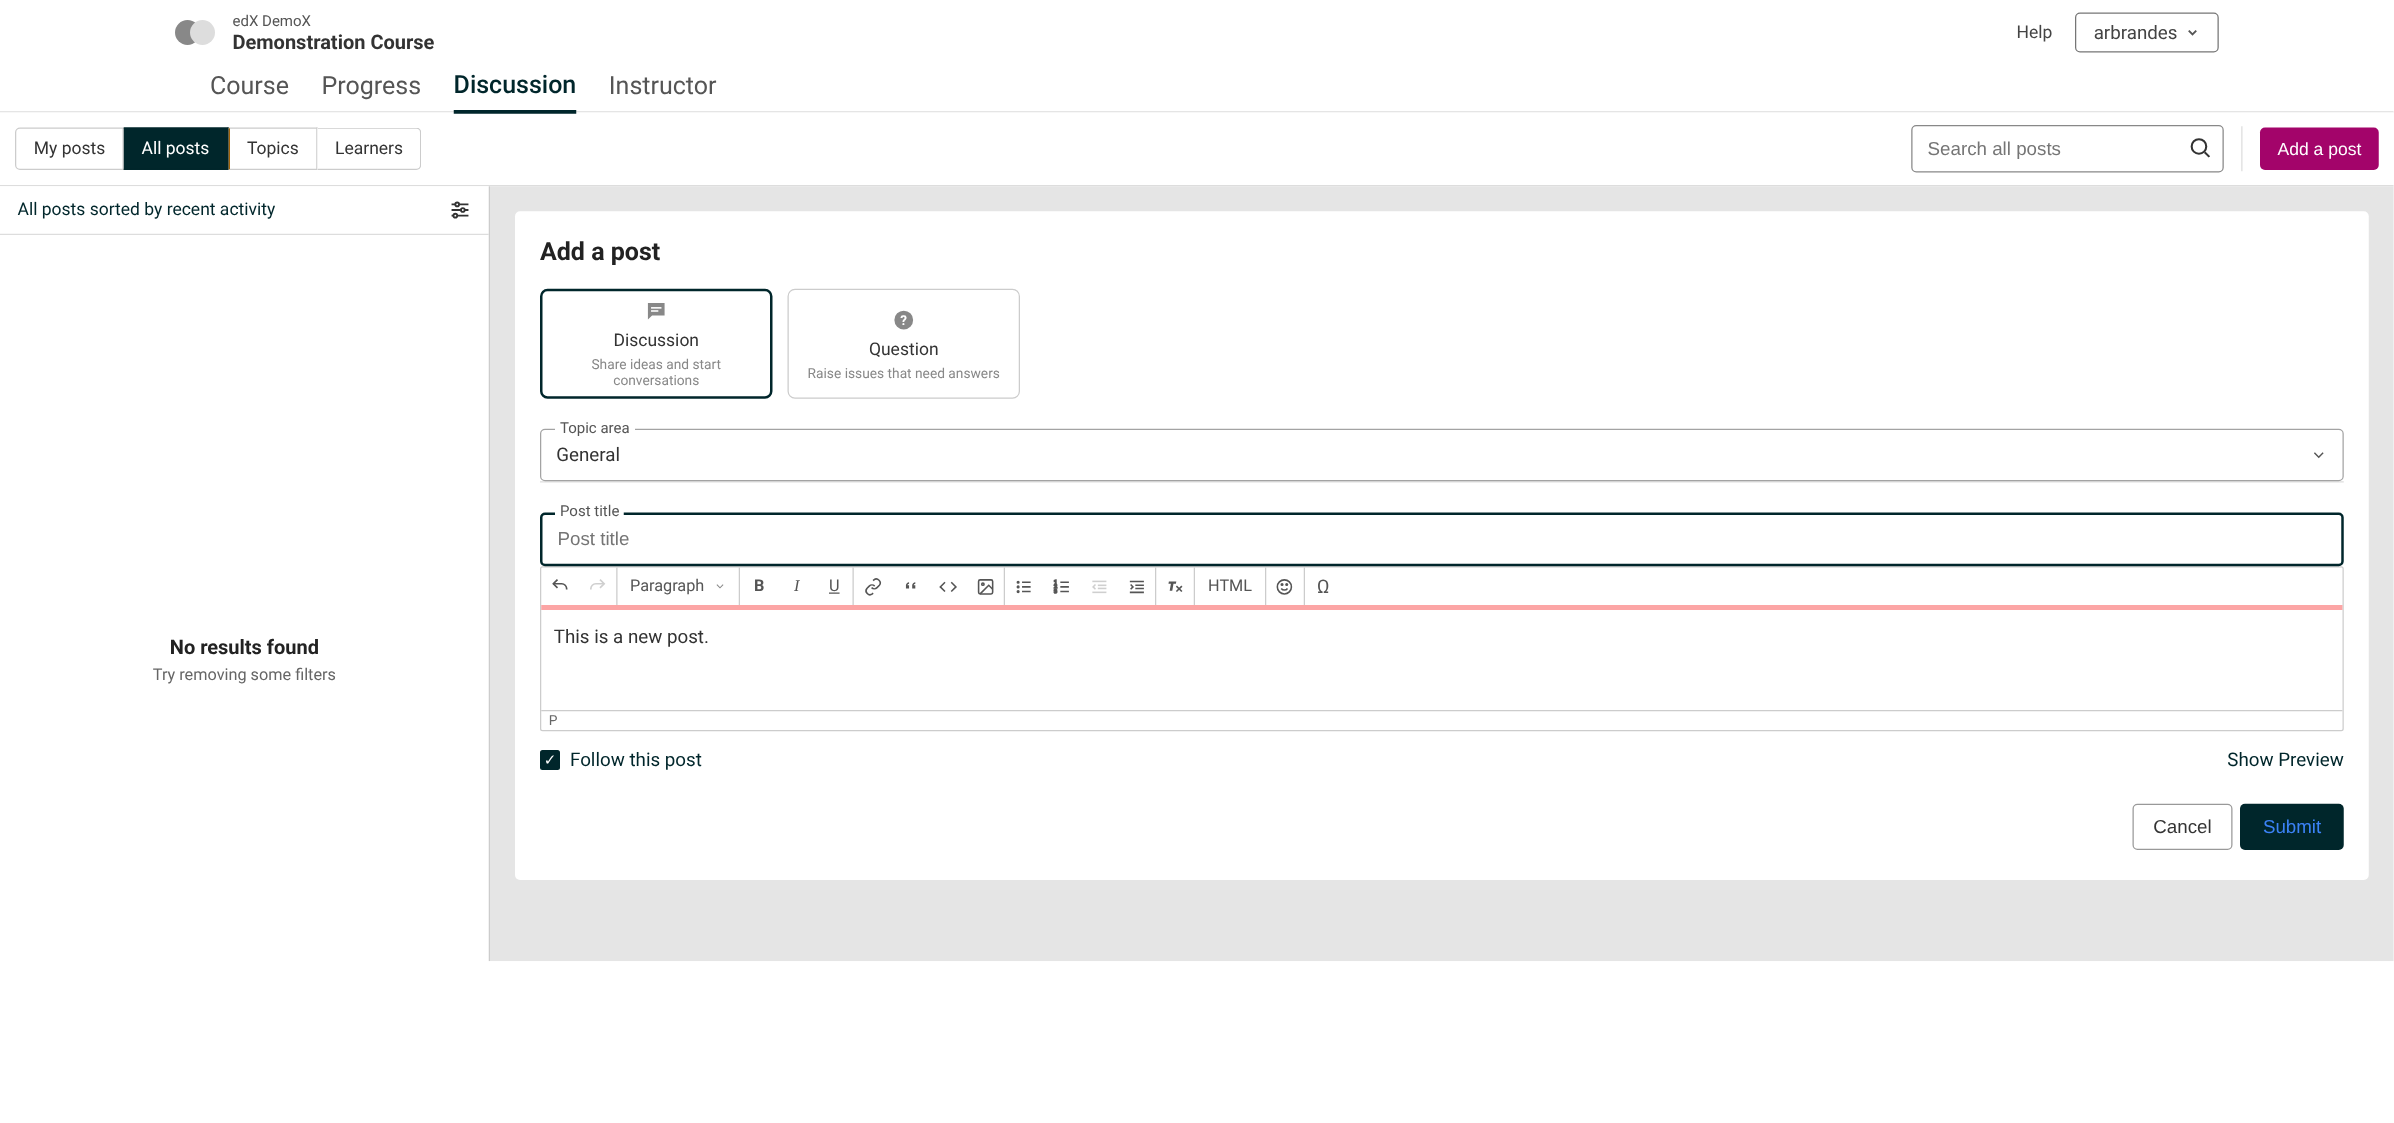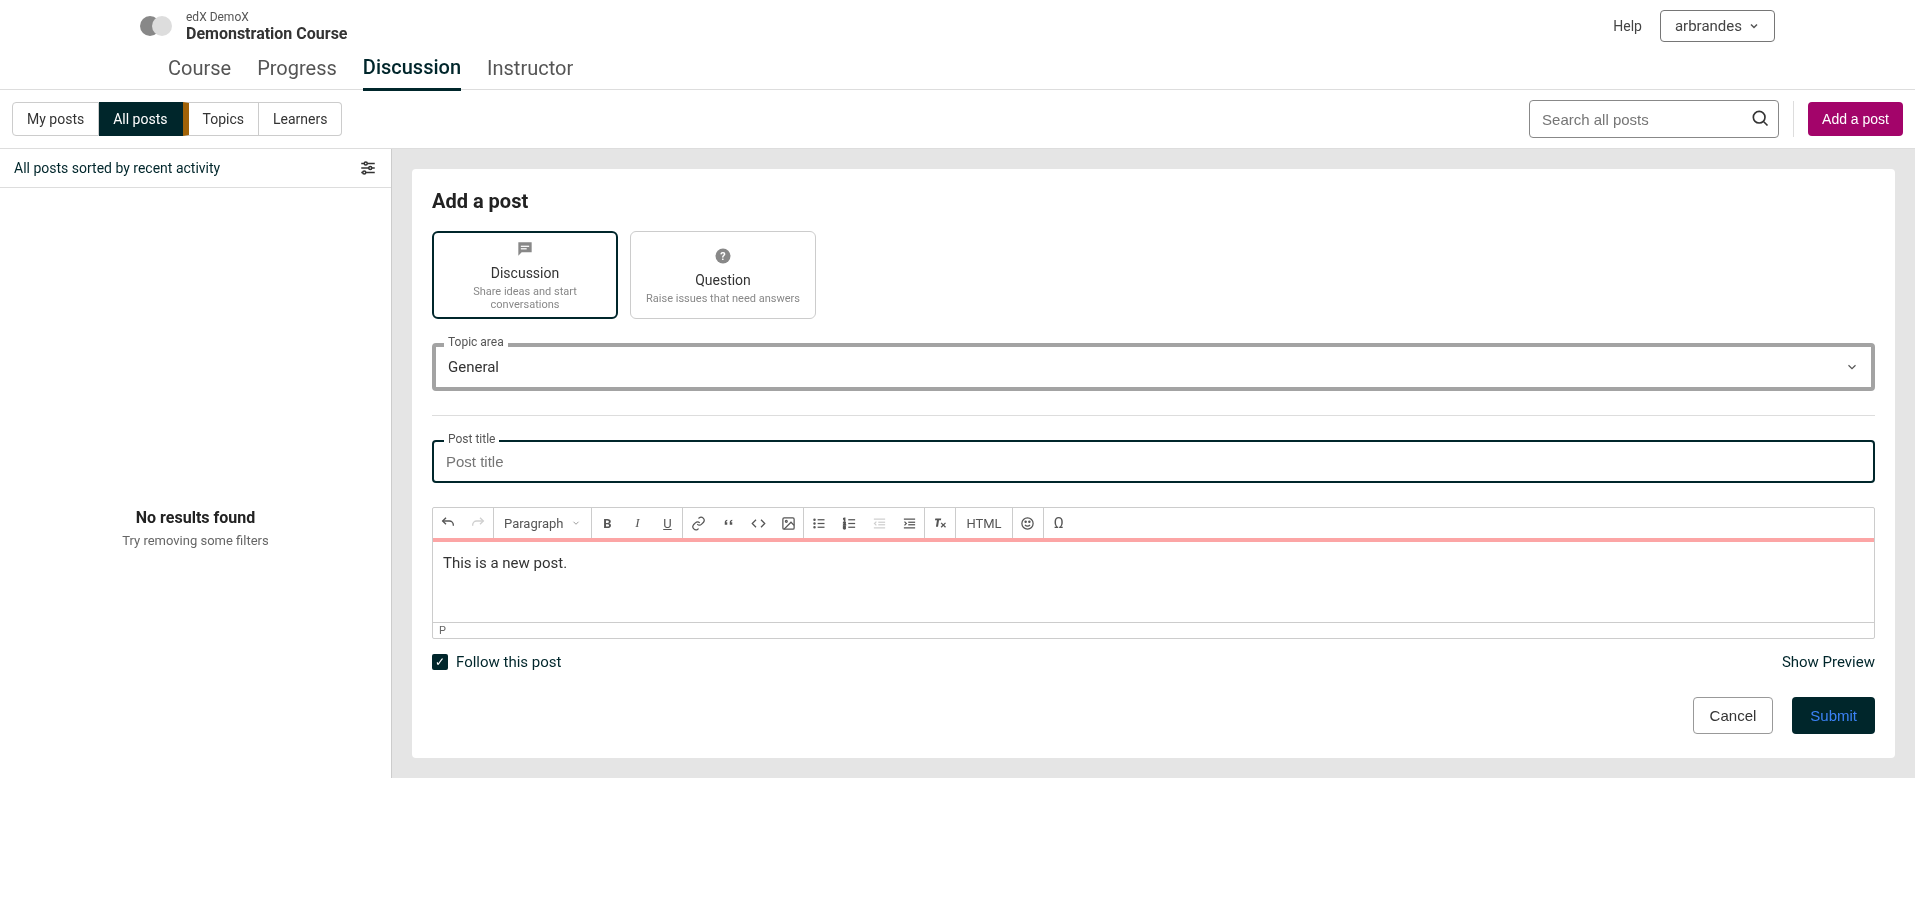--- a/index.html
+++ b/index.html
@@ -52,21 +52,21 @@
   }
   .seg-group { display:flex; }
   .seg {
     border:1px solid #ccc; padding:8px 14px; font-size:14px; background:#fff;
     cursor:pointer; color:#333;text-align:right;
   }
   .seg:first-child { border-radius:4px 0 0 4px; }
   .seg:last-child { border-radius:0 4px 4px 0; }
   .seg.active { background:#00262b; color:#fff; border-color:#00262b; }
   .seg + .seg { border-left: none; }
-  .seg.active + .seg { border-left:6px solid #a16207; }
+  .seg.active + .seg { border-left:1px solid #a16207; }
 
   .toolbar-right { display:flex; align-items:center; gap:14px; }
   .search-wrap {
     position:relative;
     border:1px solid #888; border-radius:4px;
     width: 250px; height:38px; display:flex; align-items:center;
   }
   .search-wrap input {
     border:none; outline:none; width:100%;
     padding: 8px 34px 8px 12px; font-size:15px; background:transparent;
@@ -108,27 +108,27 @@
   .type-card {
     border:1px solid #ccc; border-radius:6px; width:186px; height:88px;
     display:flex; flex-direction:column; align-items:center; justify-content:center;
     cursor:pointer; gap:4px; padding:6px;
   }
   .type-card.selected { border:2px solid #00262b; }
   .type-card .tc-icon { color:#888; margin-bottom:2px; }
   .type-card .tc-title { font-size:14px; color:#333; }
   .type-card .tc-sub { font-size:11px; color:#888; text-align:center; }
 
-  .field-wrap { position:relative; margin-bottom:24px; }
+  .field-wrap { position:relative; }
   .field-label {
     position:absolute; top:-8px; left:12px; background:#fff;
     padding:0 4px; font-size:12px; color:#555;
   }
   .select-like, .text-input {
-    width:100%; border:4px solid #a3a3a3; border-radius:4px;
+    width:100%; border:1px solid #a3a3a3; border-radius:4px;
     padding: 11px 12px; font-size:15px; color:#333;
     display:flex; justify-content:space-between; align-items:center;
   }
   .text-input.focused { border:2px solid #00262b; }
   .text-input input {
     border:none; outline:none; width:100%; font-size:15px; color:#666;
   }
   .chev { color:#555; }
 
   .divider-h { height:1px; background:#ddd; margin-bottom:24px; }
@@ -155,21 +155,21 @@
     margin-top:14px;
   }
   .follow-wrap { display:flex; align-items:center; gap:8px; color:#00262b; font-size:15px; }
   .chk {
     width:16px; height:16px; background:#00262b; display:inline-flex;
     align-items:center; justify-content:center; color:#fff; font-size:12px;
     border-radius:2px;
   }
   .preview-link { color:#00262b; font-size:15px; cursor:pointer; }
 
-  .actions { display:flex; justify-content:flex-end; gap:19px; margin-top:26px; }
+  .actions { display:flex; justify-content:flex-end; gap:6px; margin-top:26px; }
   .btn-cancel {
     border:1px solid #999; background:#fff; color:#333;
     padding:9px 16px; border-radius:4px; font-size:15px; cursor:pointer;
   }
   .btn-submit {
     background:#00262b; color:#3b82f6; border:none;
     padding:9px 18px; border-radius:4px; font-size:15px; cursor:pointer;
   }
   svg { display:block; }
 </style>

